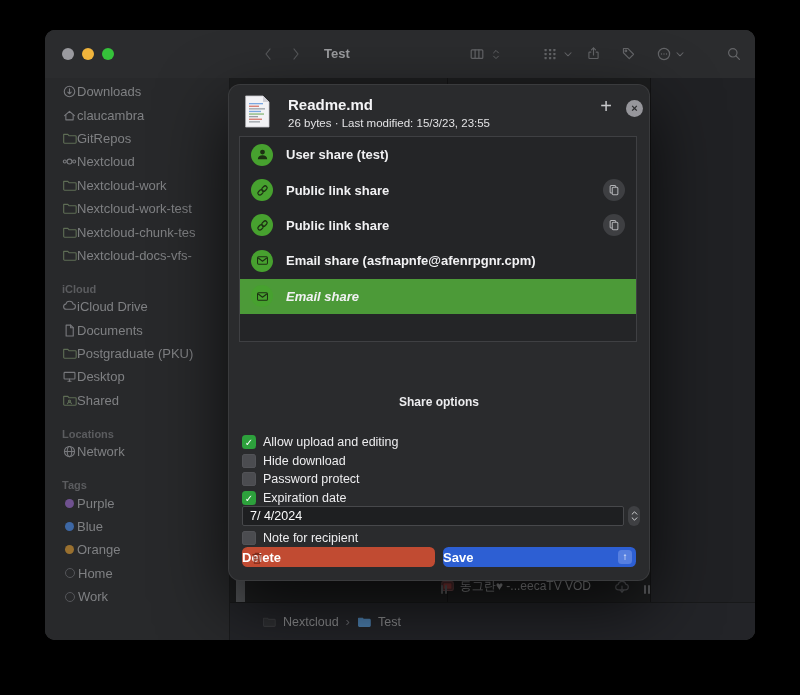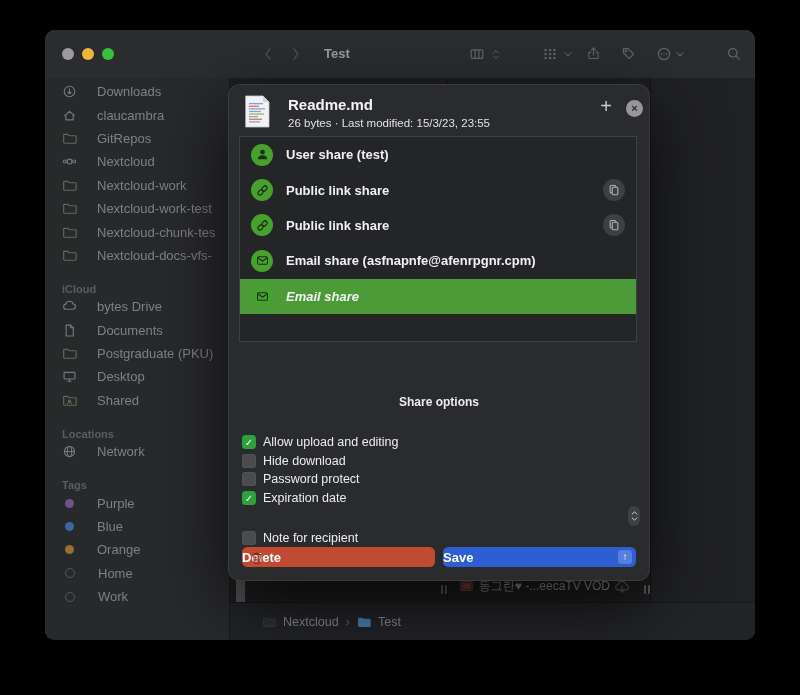--- a/index.html
+++ b/index.html
@@ -14,37 +14,37 @@
           background:#1d1e1f;overflow:hidden;
           box-shadow:0 0 0 1px #343537 inset, 0 22px 60px rgba(0,0,0,.8);}
   #titlebar{left:0;top:0;width:710px;height:48px;background:#2b2c2e;border-bottom:1px solid #1b1c1d;}
   .light{width:12px;height:12px;border-radius:50%;top:18px;}
   #title{left:252px;top:16px;width:80px;text-align:center;font-size:13px;font-weight:bold;color:#9c9da0;}
   .navchev{top:17px;color:#58595c;}
   .tbicon{top:16px;color:#646568;}
 
   
   #sidebar{left:0;top:48px;width:185px;bottom:0;background:#28292b;border-right:1px solid #1a1b1c;padding-top:2px;box-sizing:border-box;}
-  .side-item{height:23.4px;display:flex;align-items:center;gap:20px;padding-left:17px;
+  .side-item{height:23.4px;display:flex;align-items:center;gap:0;padding-left:17px;
              color:#7f8083;font-size:13px;white-space:nowrap;overflow:hidden;}
   .side-header{height:17px;margin-top:11px;display:flex;align-items:flex-end;padding-left:17px;
                color:#5b5c5f;font-size:11px;font-weight:bold;}
   .tag-dot{width:9px;height:9px;border-radius:50%;flex:0 0 auto;margin:0 3px;}
   .tag-ring{width:8px;height:8px;border-radius:50%;border:1.3px solid #55565a;flex:0 0 auto;margin:0 3px;}
 
   
   #content{left:185px;top:48px;width:525px;height:524px;background:#1d1e1f;}
   .coldiv{top:0;bottom:0;width:1px;background:#141415;}
   #col3{left:421px;top:0;right:0;bottom:0;background:#202124;}
   .handle{width:2px;height:9px;background:#5f6063;border-radius:1px;}
   #rows{left:217px;top:5px;width:203px;}
   .cl-row{height:18.3px;display:flex;align-items:center;justify-content:flex-end;}
   .cl-row.folder{padding-right:13px;gap:4px;color:#47484c;}
   .cl-row.file{padding-right:20px;color:#55565a;}
-  .cl-row .lbl{font-size:12px;color:#97989a;margin-right:4px;white-space:nowrap;}
+  .cl-row .lbl{font-size:12px;color:#97989a;margin-right:23px;white-space:nowrap;}
   #scrollthumb{left:6px;top:498px;width:9px;height:52px;border-radius:4.5px;background:rgba(151,152,157,.45);}
 
   
   #pathbar{left:185px;right:0;bottom:0;height:38px;background:#232428;border-top:1px solid #18191a;
            display:flex;align-items:center;padding-left:32px;gap:7px;color:#8b8c8e;font-size:12.5px;box-sizing:border-box;}
   #pathbar .sep{color:#64656a;font-size:13px;}
 
   
   #dialog{left:190px;top:85px;width:420px;height:495px;border-radius:11px;background:#2a2b2d;
           box-shadow:0 0 0 1px #3a3b3d, 0 24px 70px rgba(0,0,0,.75);z-index:50;margin-left:39px;}
@@ -244,21 +244,21 @@
         </span>
         <span>Nextcloud-docs-vfs-</span>
       </div>
       <div class="side-header">iCloud</div>
       <div class="side-item">
         <span style="color: rgb(119, 120, 124);">
           <svg viewBox="0 0 16 16" width="15" height="15" fill="none" stroke="currentColor" stroke-width="1.2" stroke-linecap="round" stroke-linejoin="round">
             <path d="M4.6 10.9C3 10.9 1.7 9.7 1.7 8.2 1.7 6.8 2.7 5.7 4.1 5.5 4.5 3.7 6.1 2.4 8 2.4 9.9 2.4 11.5 3.7 11.9 5.4 13.3 5.5 14.3 6.7 14.3 8.1 14.3 9.7 13 10.9 11.4 10.9Z"></path>
           </svg>
         </span>
-        <span>bytes Drive</span>
+        <span>iCloud Drive</span>
       </div>
       <div class="side-item">
         <span style="color: rgb(119, 120, 124);">
           <svg viewBox="0 0 16 16" width="15" height="15" fill="none" stroke="currentColor" stroke-width="1.2" stroke-linecap="round" stroke-linejoin="round">
             <path d="M4.4 2.2h4.8l2.8 2.8v8.8H4.4z"></path>
             <polyline points="9.2 2.2 9.2 5 12 5"></polyline>
           </svg>
         </span>
         <span>Documents</span>
       </div>
@@ -741,20 +741,21 @@
       </div>
       <div class="chk-row">
         <span class="chk-box"></span>
         <span class="chk-lbl">Password protect</span>
       </div>
       <div class="chk-row">
         <span class="chk-box on">✓</span>
         <span class="chk-lbl">Expiration date</span>
       </div>
     </div>
+  <input id="date-field" class="abs" value="7/ 4/2024" style="">
   <div id="stepper" class="abs">
     <span>
         <svg viewBox="0 0 8 5" width="7" height="4" fill="none" stroke="currentColor" stroke-width="1.2" stroke-linecap="round" stroke-linejoin="round">
           <polyline points="1 4 4 1 7 4"></polyline>
         </svg>
       </span>
     <span>
         <svg viewBox="0 0 8 5" width="7" height="4" fill="none" stroke="currentColor" stroke-width="1.2" stroke-linecap="round" stroke-linejoin="round">
           <polyline points="1 1 4 4 7 1"></polyline>
         </svg>

